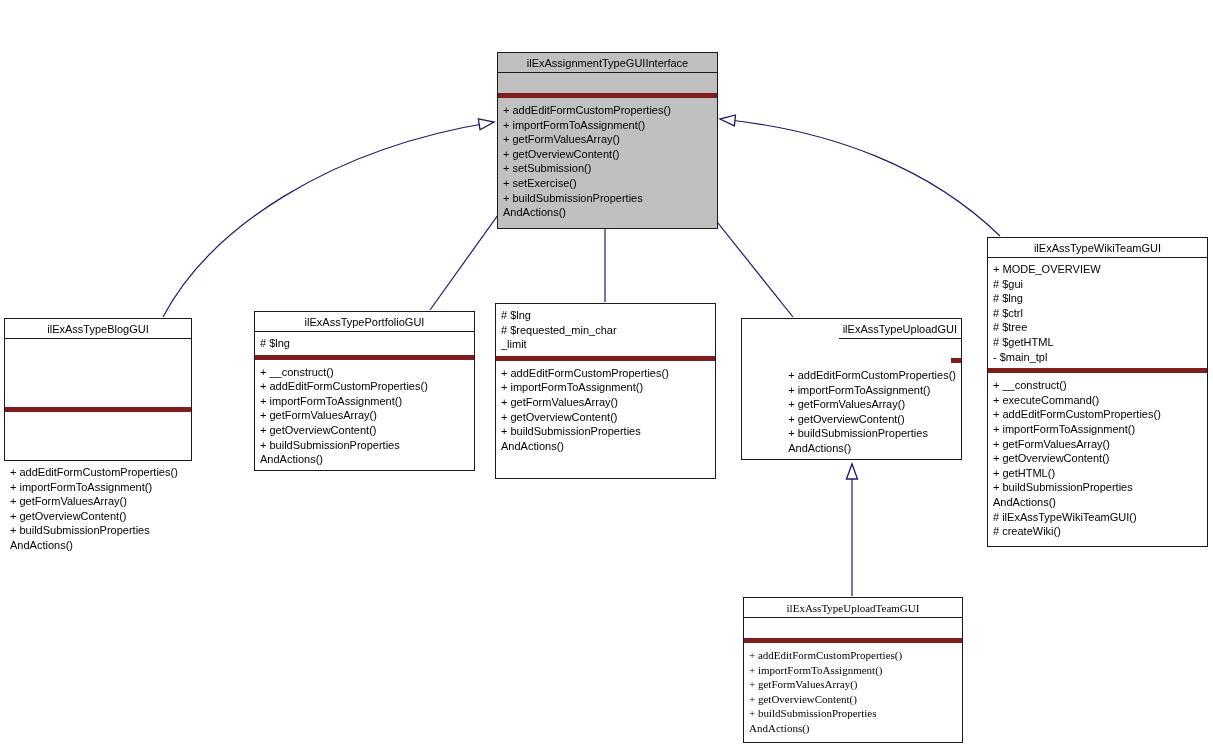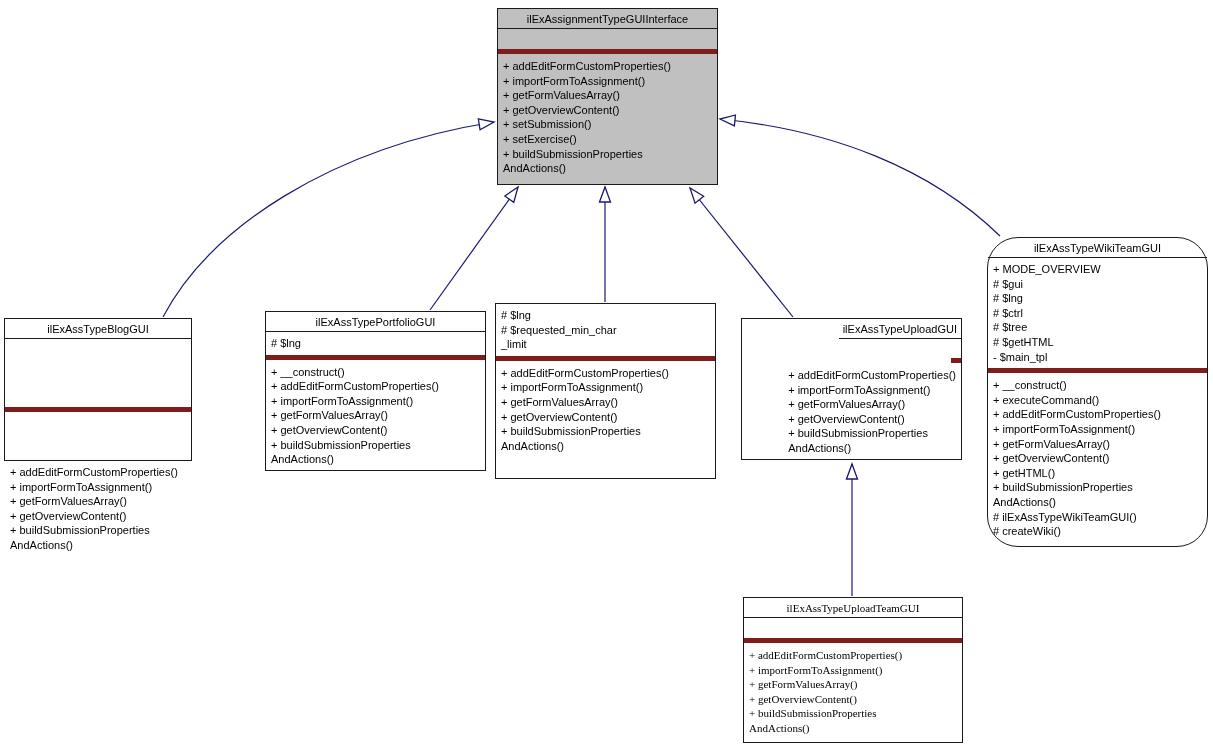--- a/index.html
+++ b/index.html
@@ -16,21 +16,21 @@
     position:absolute;
     box-sizing:border-box;
     border:1px solid #1a1a1a;
     background:#ffffff;
     display:flex;
     flex-direction:column;
     z-index:2;
     font-size:11px;
     color:#000000;
   }
-  .class-box.highlight{background:#c0c0c0;}
+  .class-box.highlight{background:#c0c0c0;margin-top:44px;}
   .class-title{
     text-align:center;
     padding:4px 4px 3px 4px;
     border-bottom:1px solid #1a1a1a;
     white-space:nowrap;
     overflow:hidden;
     flex:0 0 auto;
   }
   .attrs{
     border-bottom:5px solid #7f1d1d;
@@ -89,21 +89,21 @@
     <div class="methods">
         <div class="member-line">+ addEditFormCustomProperties()</div>
         <div class="member-line">+ importFormToAssignment()</div>
         <div class="member-line">+ getFormValuesArray()</div>
         <div class="member-line">+ getOverviewContent()</div>
         <div class="member-line">+ buildSubmissionProperties</div>
         <div class="member-line">AndActions()</div>
       </div>
   </div>
 
-  <div class="class-box" style="left:265px;top:311px;width:221px;height:160px;">
+  <div class="class-box" style="left:254px;top:311px;width:221px;height:160px;">
     <div class="class-title">ilExAssTypePortfolioGUI</div>
     <div class="attrs">
         <div class="member-line"># $lng</div>
       </div>
     <div class="methods">
         <div class="member-line">+ __construct()</div>
         <div class="member-line">+ addEditFormCustomProperties()</div>
         <div class="member-line">+ importFormToAssignment()</div>
         <div class="member-line">+ getFormValuesArray()</div>
         <div class="member-line">+ getOverviewContent()</div>
@@ -134,21 +134,21 @@
     <div class="methods">
         <div class="member-line">+ addEditFormCustomProperties()</div>
         <div class="member-line">+ importFormToAssignment()</div>
         <div class="member-line">+ getFormValuesArray()</div>
         <div class="member-line">+ getOverviewContent()</div>
         <div class="member-line">+ buildSubmissionProperties</div>
         <div class="member-line">AndActions()</div>
       </div>
   </div>
 
-  <div class="class-box" style="left:987px;top:237px;width:221px;height:310px;border-radius:31px;">
+  <div class="class-box" style="left:987px;top:237px;width:221px;height:310px;">
     <div class="class-title">ilExAssTypeWikiTeamGUI</div>
     <div class="attrs">
         <div class="member-line">+ MODE_OVERVIEW</div>
         <div class="member-line"># $gui</div>
         <div class="member-line"># $lng</div>
         <div class="member-line"># $ctrl</div>
         <div class="member-line"># $tree</div>
         <div class="member-line"># $getHTML</div>
         <div class="member-line">- $main_tpl</div>
       </div>

